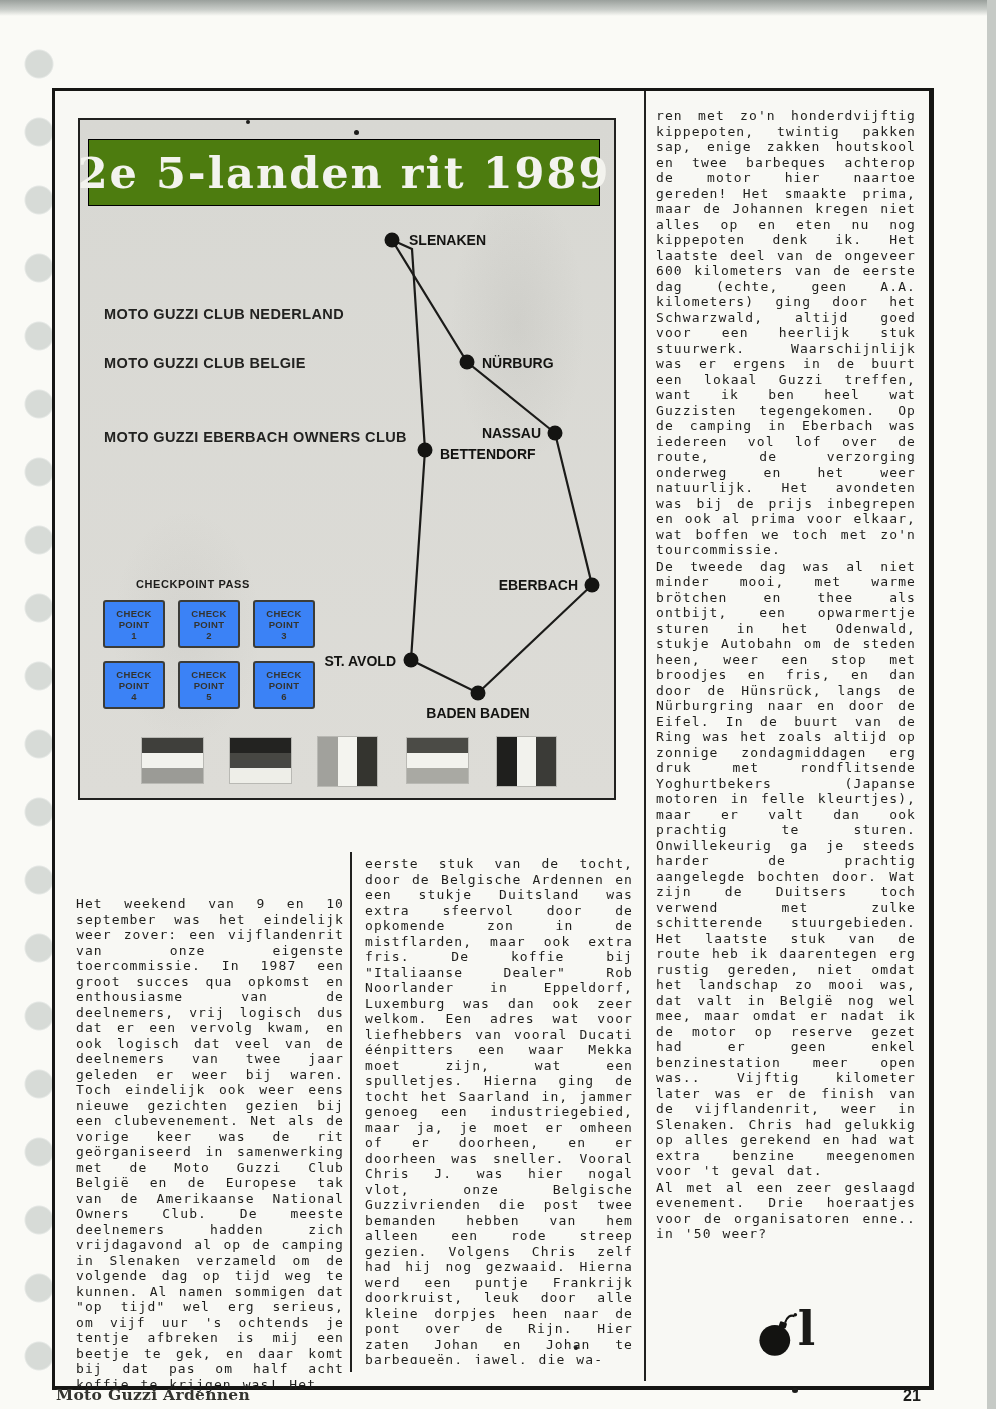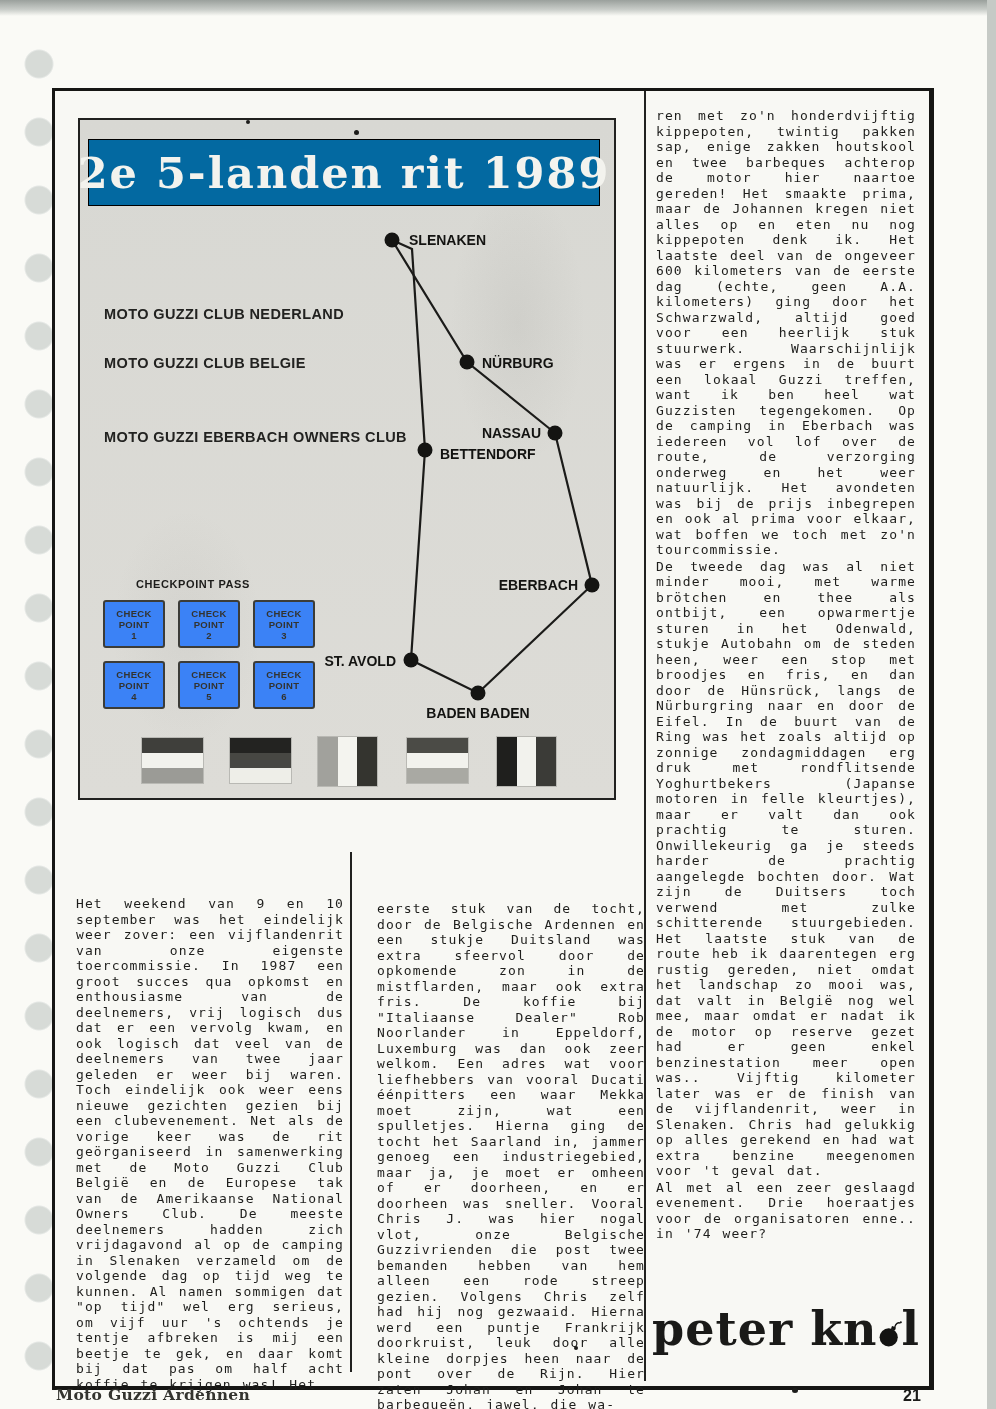--- a/index.html
+++ b/index.html
@@ -23,21 +23,21 @@
     border:3px solid #161614;border-right-width:5px;border-bottom-width:4px;background:#f8f8f4;}
 
   
   .map-panel{position:absolute;left:78px;top:118px;width:538px;height:682px;
     border:2px solid #21211f;box-sizing:border-box;
     background:
       radial-gradient(closest-side at 82% 30%, rgba(120,120,115,.10), rgba(0,0,0,0) 70%),
       radial-gradient(closest-side at 20% 75%, rgba(120,120,115,.08), rgba(0,0,0,0) 70%),
       linear-gradient(#d8d8d3,#dddcd7);}
   .map-title-banner{position:absolute;left:88px;top:139px;width:512px;height:67px;
-    background:#0369a1;border:1px solid #000;box-sizing:border-box;
+    background:#4d7c0f;border:1px solid #000;box-sizing:border-box;
     display:flex;align-items:center;justify-content:center;}
   .map-title-banner span{
     font-family:"DejaVu Serif", serif;font-weight:bold;font-size:43px;
     color:#f3f3ee;letter-spacing:2px;white-space:nowrap;}
   .club-line{position:absolute;left:104px;font-weight:bold;font-size:14.5px;
     letter-spacing:.4px;color:#222220;white-space:nowrap;}
   .route-svg{position:absolute;left:78px;top:118px;width:538px;height:682px;}
   .route-svg text{font-family:"Liberation Sans", sans-serif;font-weight:bold;font-size:14px;fill:#131311;}
 
   
@@ -59,21 +59,21 @@
   .f-lu .b1{background:#4b4b46;} .f-lu .b2{background:#f2f2ed;} .f-lu .b3{background:#a9a9a3;}
   .f-be .b1{background:#1f1f1d;} .f-be .b2{background:#f2f2ed;} .f-be .b3{background:#3b3b37;}
 
   
   .divider{position:absolute;background:#21211f;}
   .tcol{position:absolute;font-family:"DejaVu Sans Mono", monospace;
     font-size:13px;line-height:15.5px;letter-spacing:1.1px;word-spacing:2px;
     text-align:justify;color:#1e1e1c;overflow:hidden;}
   .tcol p{margin:0 0 1px 0;}
   .col-left{left:76px;top:896px;width:268px;height:508px;}
-  .col-middle{left:377px;top:856px;width:268px;height:508px;margin-top:45px;}
+  .col-middle{left:365px;top:856px;width:268px;height:508px;}
   .col-right{left:656px;top:108px;width:260px;height:1150px;}
 
   
   .signature{position:absolute;left:652px;top:1288px;width:268px;height:82px;
     display:flex;align-items:center;justify-content:center;white-space:nowrap;
     font-family:"DejaVu Serif", serif;font-weight:bold;font-size:46px;color:#1a1a18;letter-spacing:1px;}
   .bomb{width:44px;height:52px;margin:0 -1px;position:relative;top:4px;}
 
   
   .footer-brand{position:absolute;left:56px;top:1385px;
@@ -187,25 +187,24 @@
 
 <div class="tcol col-left">
   <p>Het weekend van 9 en 10 september was het eindelijk weer zover: een vijflandenrit van onze eigenste toercommissie. In 1987 een groot succes qua opkomst en enthousiasme van de deelnemers, vrij logisch dus dat er een vervolg kwam, en ook logisch dat veel van de deelnemers van twee jaar geleden er weer bij waren. Toch eindelijk ook weer eens nieuwe gezichten gezien bij een clubevenement. Net als de vorige keer was de rit geörganiseerd in samenwerking met de Moto Guzzi Club België en de Europese tak van de Amerikaanse National Owners Club. De meeste deelnemers hadden zich vrijdagavond al op de camping in Slenaken verzameld om de volgende dag op tijd weg te kunnen. Al namen sommigen dat "op tijd" wel erg serieus, om vijf uur 's ochtends je tentje afbreken is mij een beetje te gek, en daar komt bij dat pas om half acht koffie te krijgen was! Het</p>
 </div>
 <div class="tcol col-middle">
   <p>eerste stuk van de tocht, door de Belgische Ardennen en een stukje Duitsland was extra sfeervol door de opkomende zon in de mistflarden, maar ook extra fris. De koffie bij "Italiaanse Dealer" Rob Noorlander in Eppeldorf, Luxemburg was dan ook zeer welkom. Een adres wat voor liefhebbers van vooral Ducati éénpitters een waar Mekka moet zijn, wat een spulletjes. Hierna ging de tocht het Saarland in, jammer genoeg een industriegebied, maar ja, je moet er omheen of er doorheen, en er doorheen was sneller. Vooral Chris J. was hier nogal vlot, onze Belgische Guzzivrienden die post twee bemanden hebben van hem alleen een rode streep gezien. Volgens Chris zelf had hij nog gezwaaid. Hierna werd een puntje Frankrijk doorkruist, leuk door alle kleine dorpjes heen naar de pont over de Rijn. Hier zaten Johan en Johan te barbequeën, jawel, die wa-</p>
 </div>
 <div class="tcol col-right">
   <p>ren met zo'n honderdvijftig kippepoten, twintig pakken sap, enige zakken houtskool en twee barbeques achterop de motor hier naartoe gereden! Het smaakte prima, maar de Johannen kregen niet alles op en eten nu nog kippepoten denk ik. Het laatste deel van de ongeveer 600 kilometers van de eerste dag (echte, geen A.A. kilometers) ging door het Schwarzwald, altijd goed voor een heerlijk stuk stuurwerk. Waarschijnlijk was er ergens in de buurt een lokaal Guzzi treffen, want ik ben heel wat Guzzisten tegengekomen. Op de camping in Eberbach was iedereen vol lof over de route, de verzorging onderweg en het weer natuurlijk. Het avondeten was bij de prijs inbegrepen en ook al prima voor elkaar, wat boffen we toch met zo'n tourcommissie.</p>
   <p>De tweede dag was al niet minder mooi, met warme brötchen en thee als ontbijt, een opwarmertje sturen in het Odenwald, stukje Autobahn om de steden heen, weer een stop met broodjes en fris, en dan door de Hünsrück, langs de Nürburgring naar en door de Eifel. In de buurt van de Ring was het zoals altijd op zonnige zondagmiddagen erg druk met rondflitsende Yoghurtbekers (Japanse motoren in felle kleurtjes), maar er valt dan ook prachtig te sturen. Onwillekeurig ga je steeds harder de prachtig aangelegde bochten door. Wat zijn de Duitsers toch verwend met zulke schitterende stuurgebieden. Het laatste stuk van de route heb ik daarentegen erg rustig gereden, niet omdat het landschap zo mooi was, dat valt in België nog wel mee, maar omdat er nadat ik de motor op reserve gezet had er geen enkel benzinestation meer open was.. Vijftig kilometer later was er de finish van de vijflandenrit, weer in Slenaken. Chris had gelukkig op alles gerekend en had wat extra benzine meegenomen voor 't geval dat.</p>
-  <p>Al met al een zeer geslaagd evenement. Drie hoeraatjes voor de organisatoren enne.. in '74 weer?</p>
+  <p>Al met al een zeer geslaagd evenement. Drie hoeraatjes voor de organisatoren enne.. in '50 weer?</p>
 </div>
 
 <div class="signature">
-  <span>peter kn</span>
     <svg class="bomb" viewBox="0 0 60 68">
       <circle cx="27" cy="44" r="21" fill="#131311"></circle>
       <rect x="33" y="19" width="10" height="8" rx="2" fill="#131311" transform="rotate(18 38 23)"></rect>
       <path d="M41,20 Q45,8 54,11" stroke="#131311" stroke-width="3" fill="none"></path>
       <circle cx="55" cy="9" r="2.4" fill="#131311"></circle>
     </svg>
     <span>l</span>
 </div>
 
 <div class="footer-brand">Moto Guzzi Ardennen</div>

